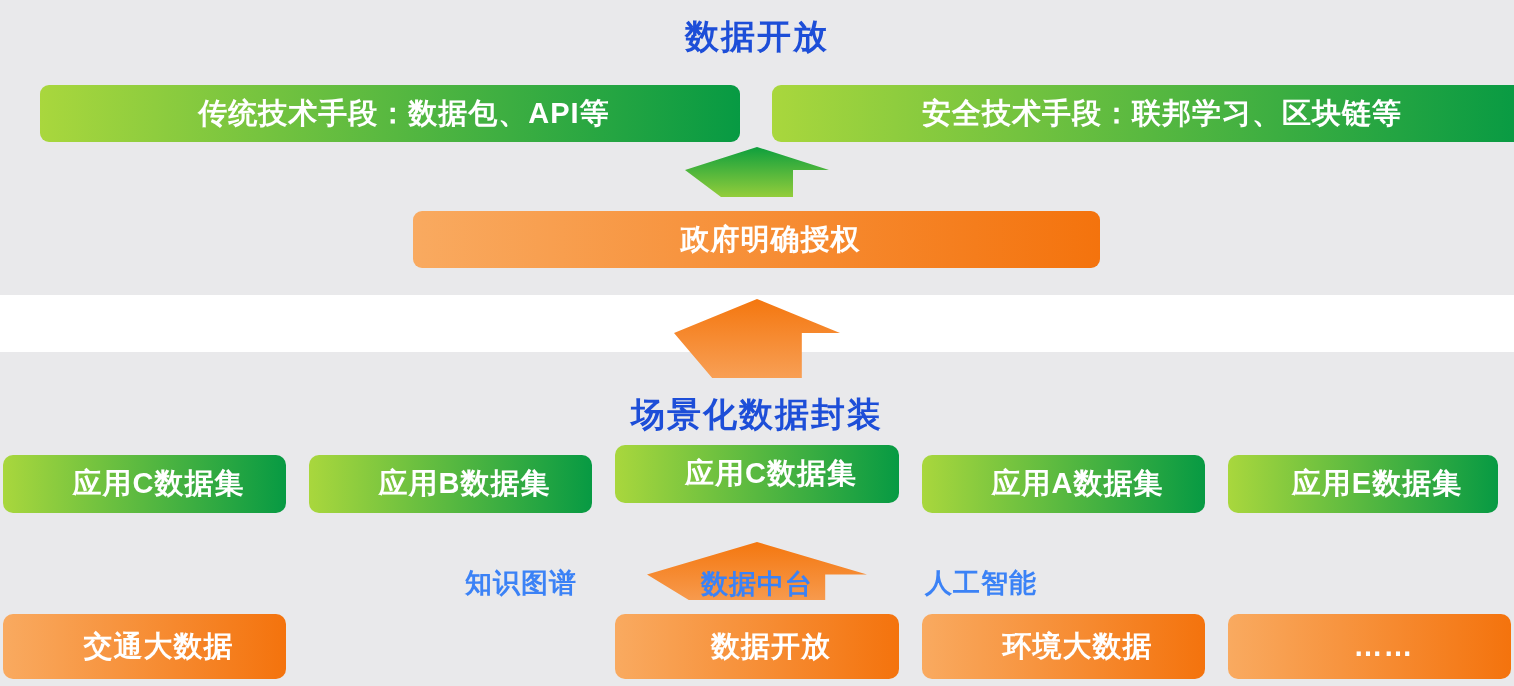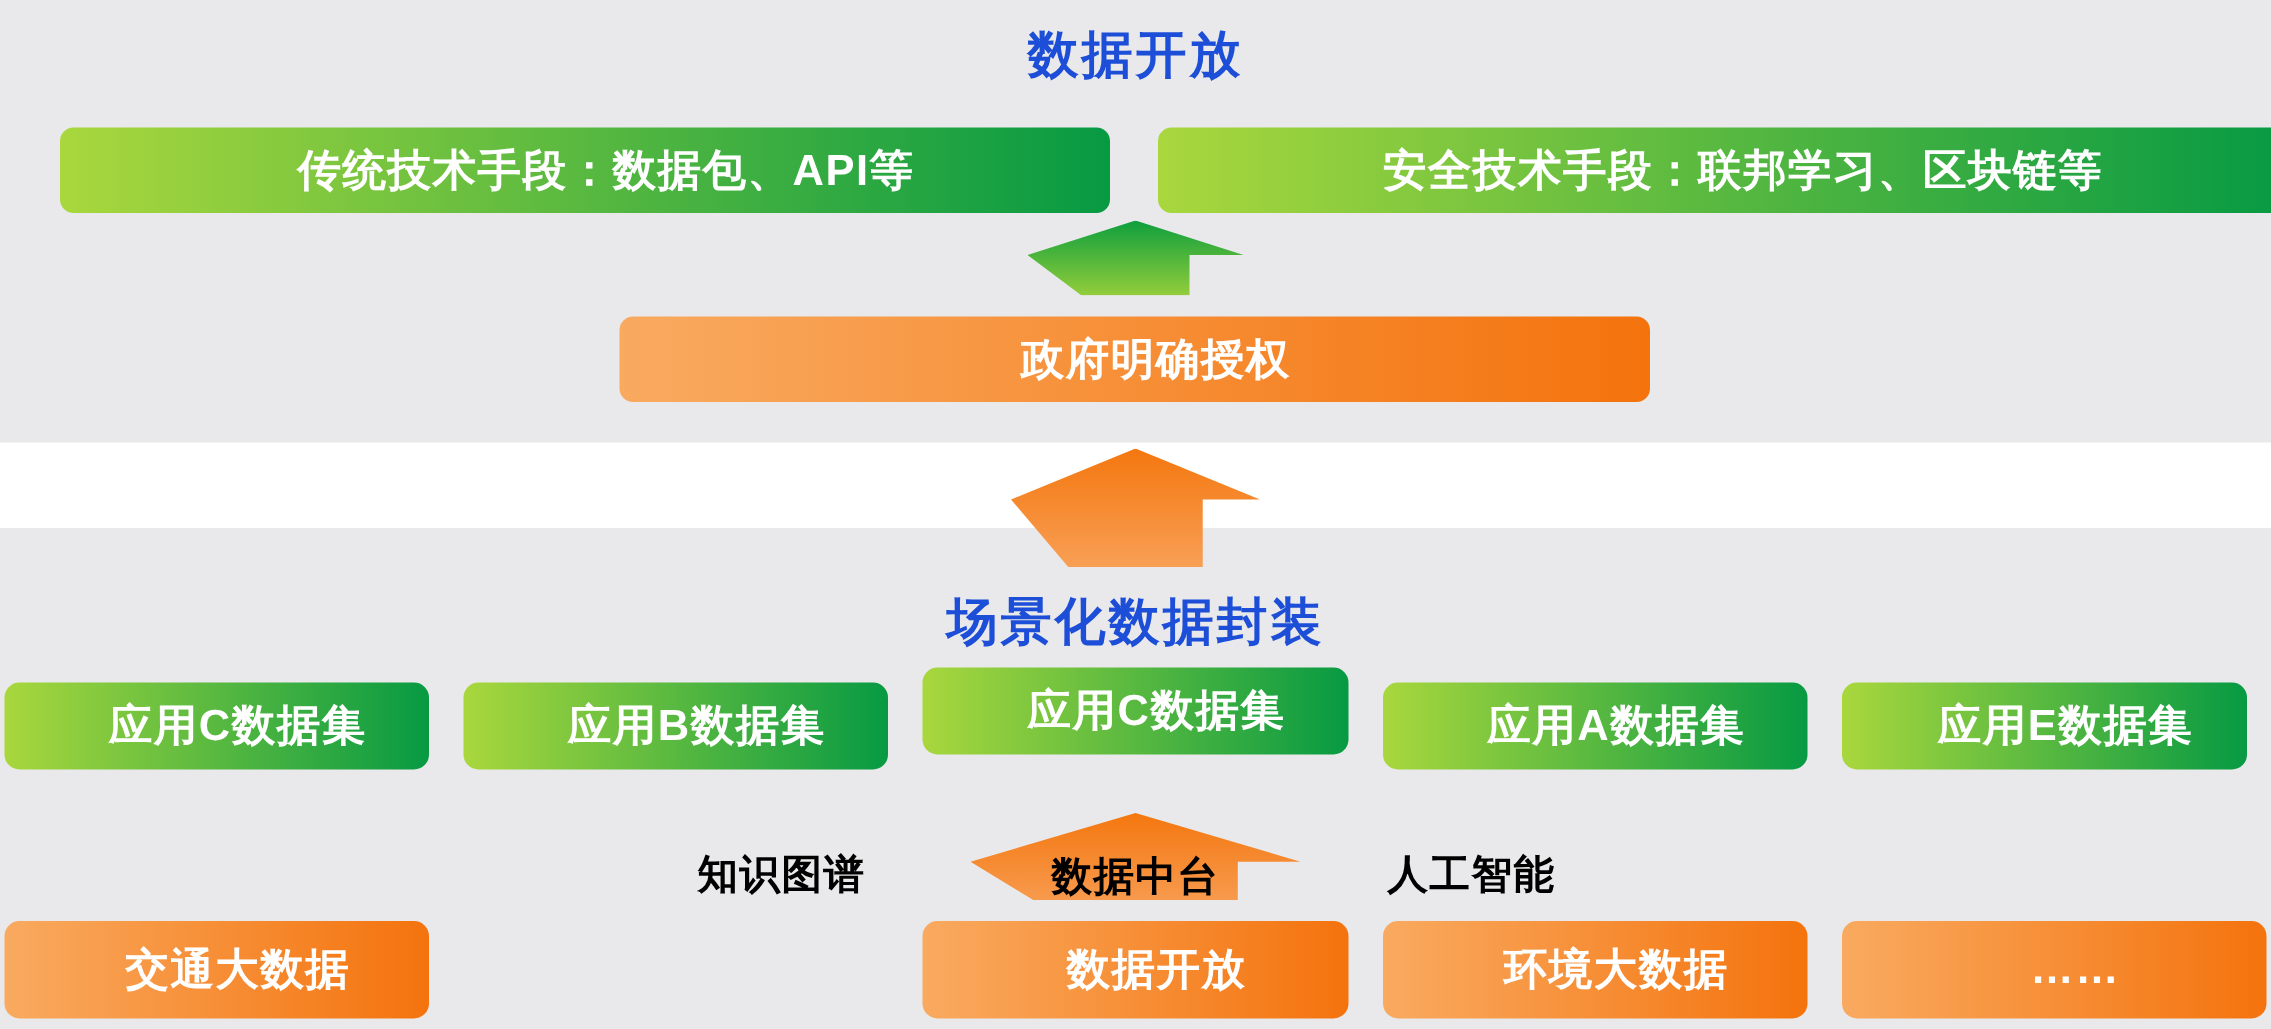--- a/index.html
+++ b/index.html
@@ -63,21 +63,21 @@
   .arrow-orange-small {
     background: linear-gradient(180deg, #f4770f 0%, #f79a4d 100%);
     clip-path: polygon(50% 0, 100% 56%, 81% 56%, 81% 100%, 19% 100%, 0 56%);
   }
 
   .mid-label {
     position: absolute;
     text-align: center;
     font-weight: bold;
     font-size: 27px;
-    color: #000000;
+    color: #3b82f6;
     letter-spacing: 1px;
   }
 </style>
 </head>
 <body>
 
 <div class="canvas">
 
   <div class="gray-panel panel-top"></div>
 

